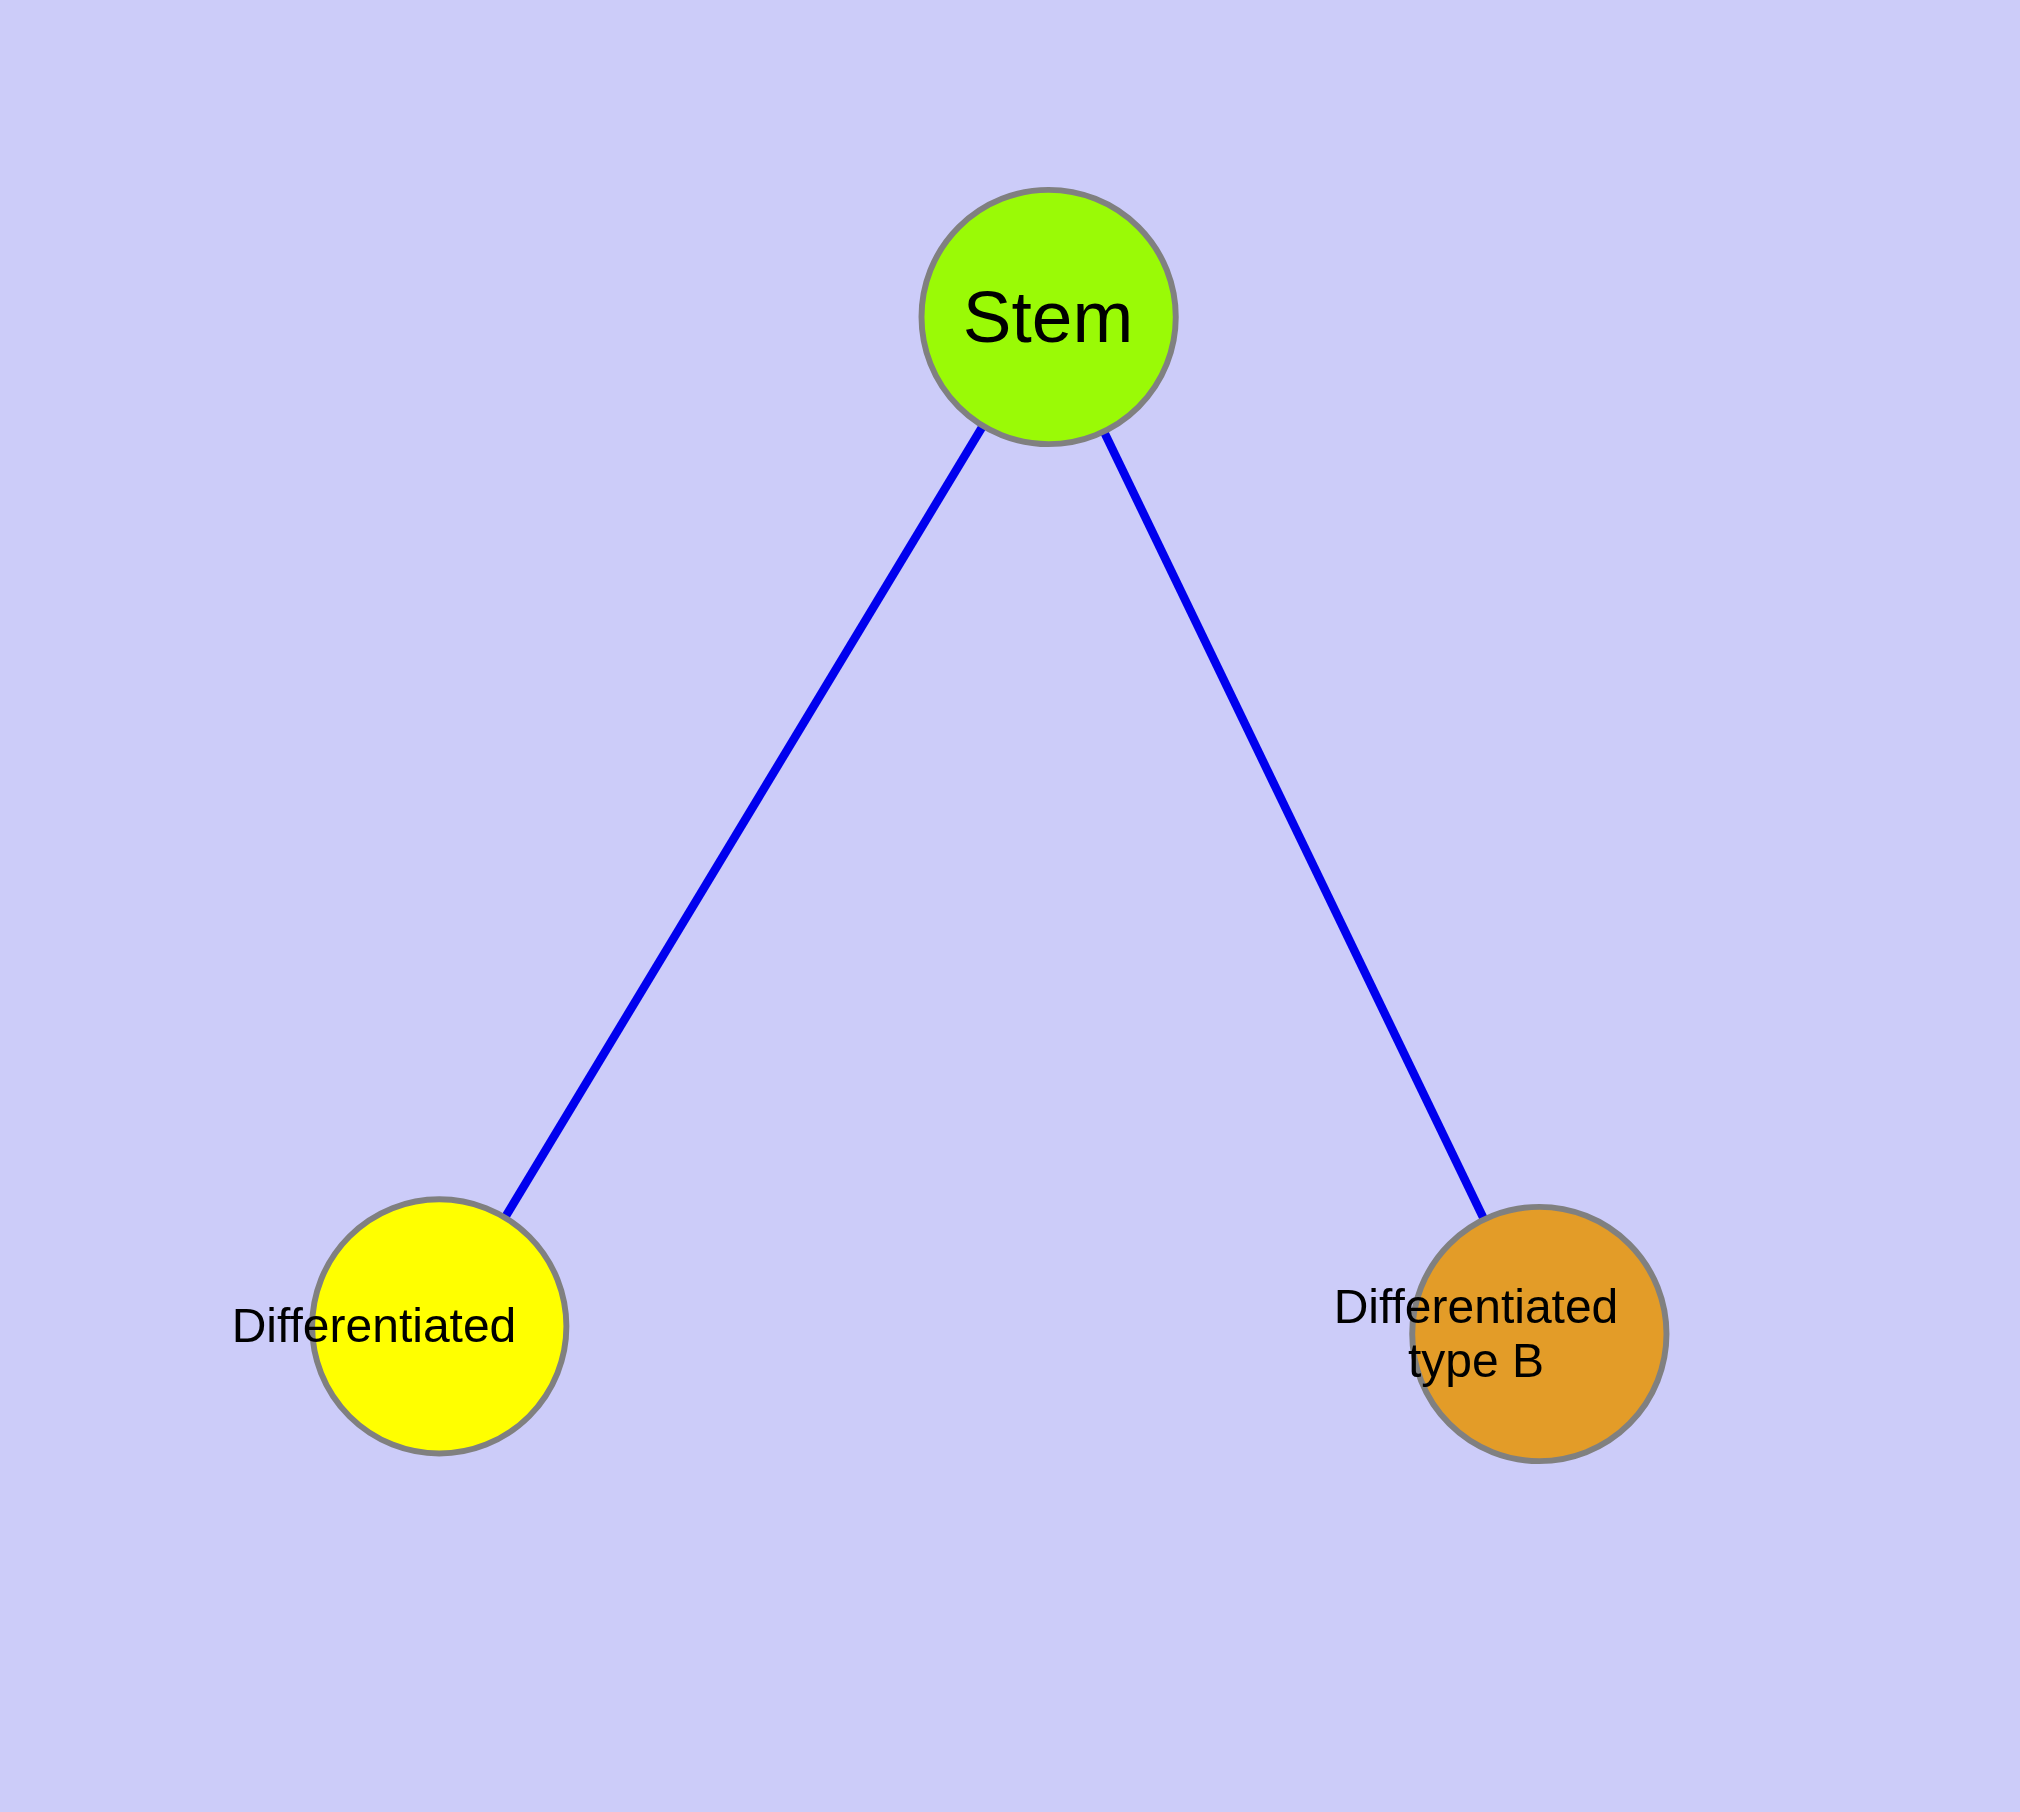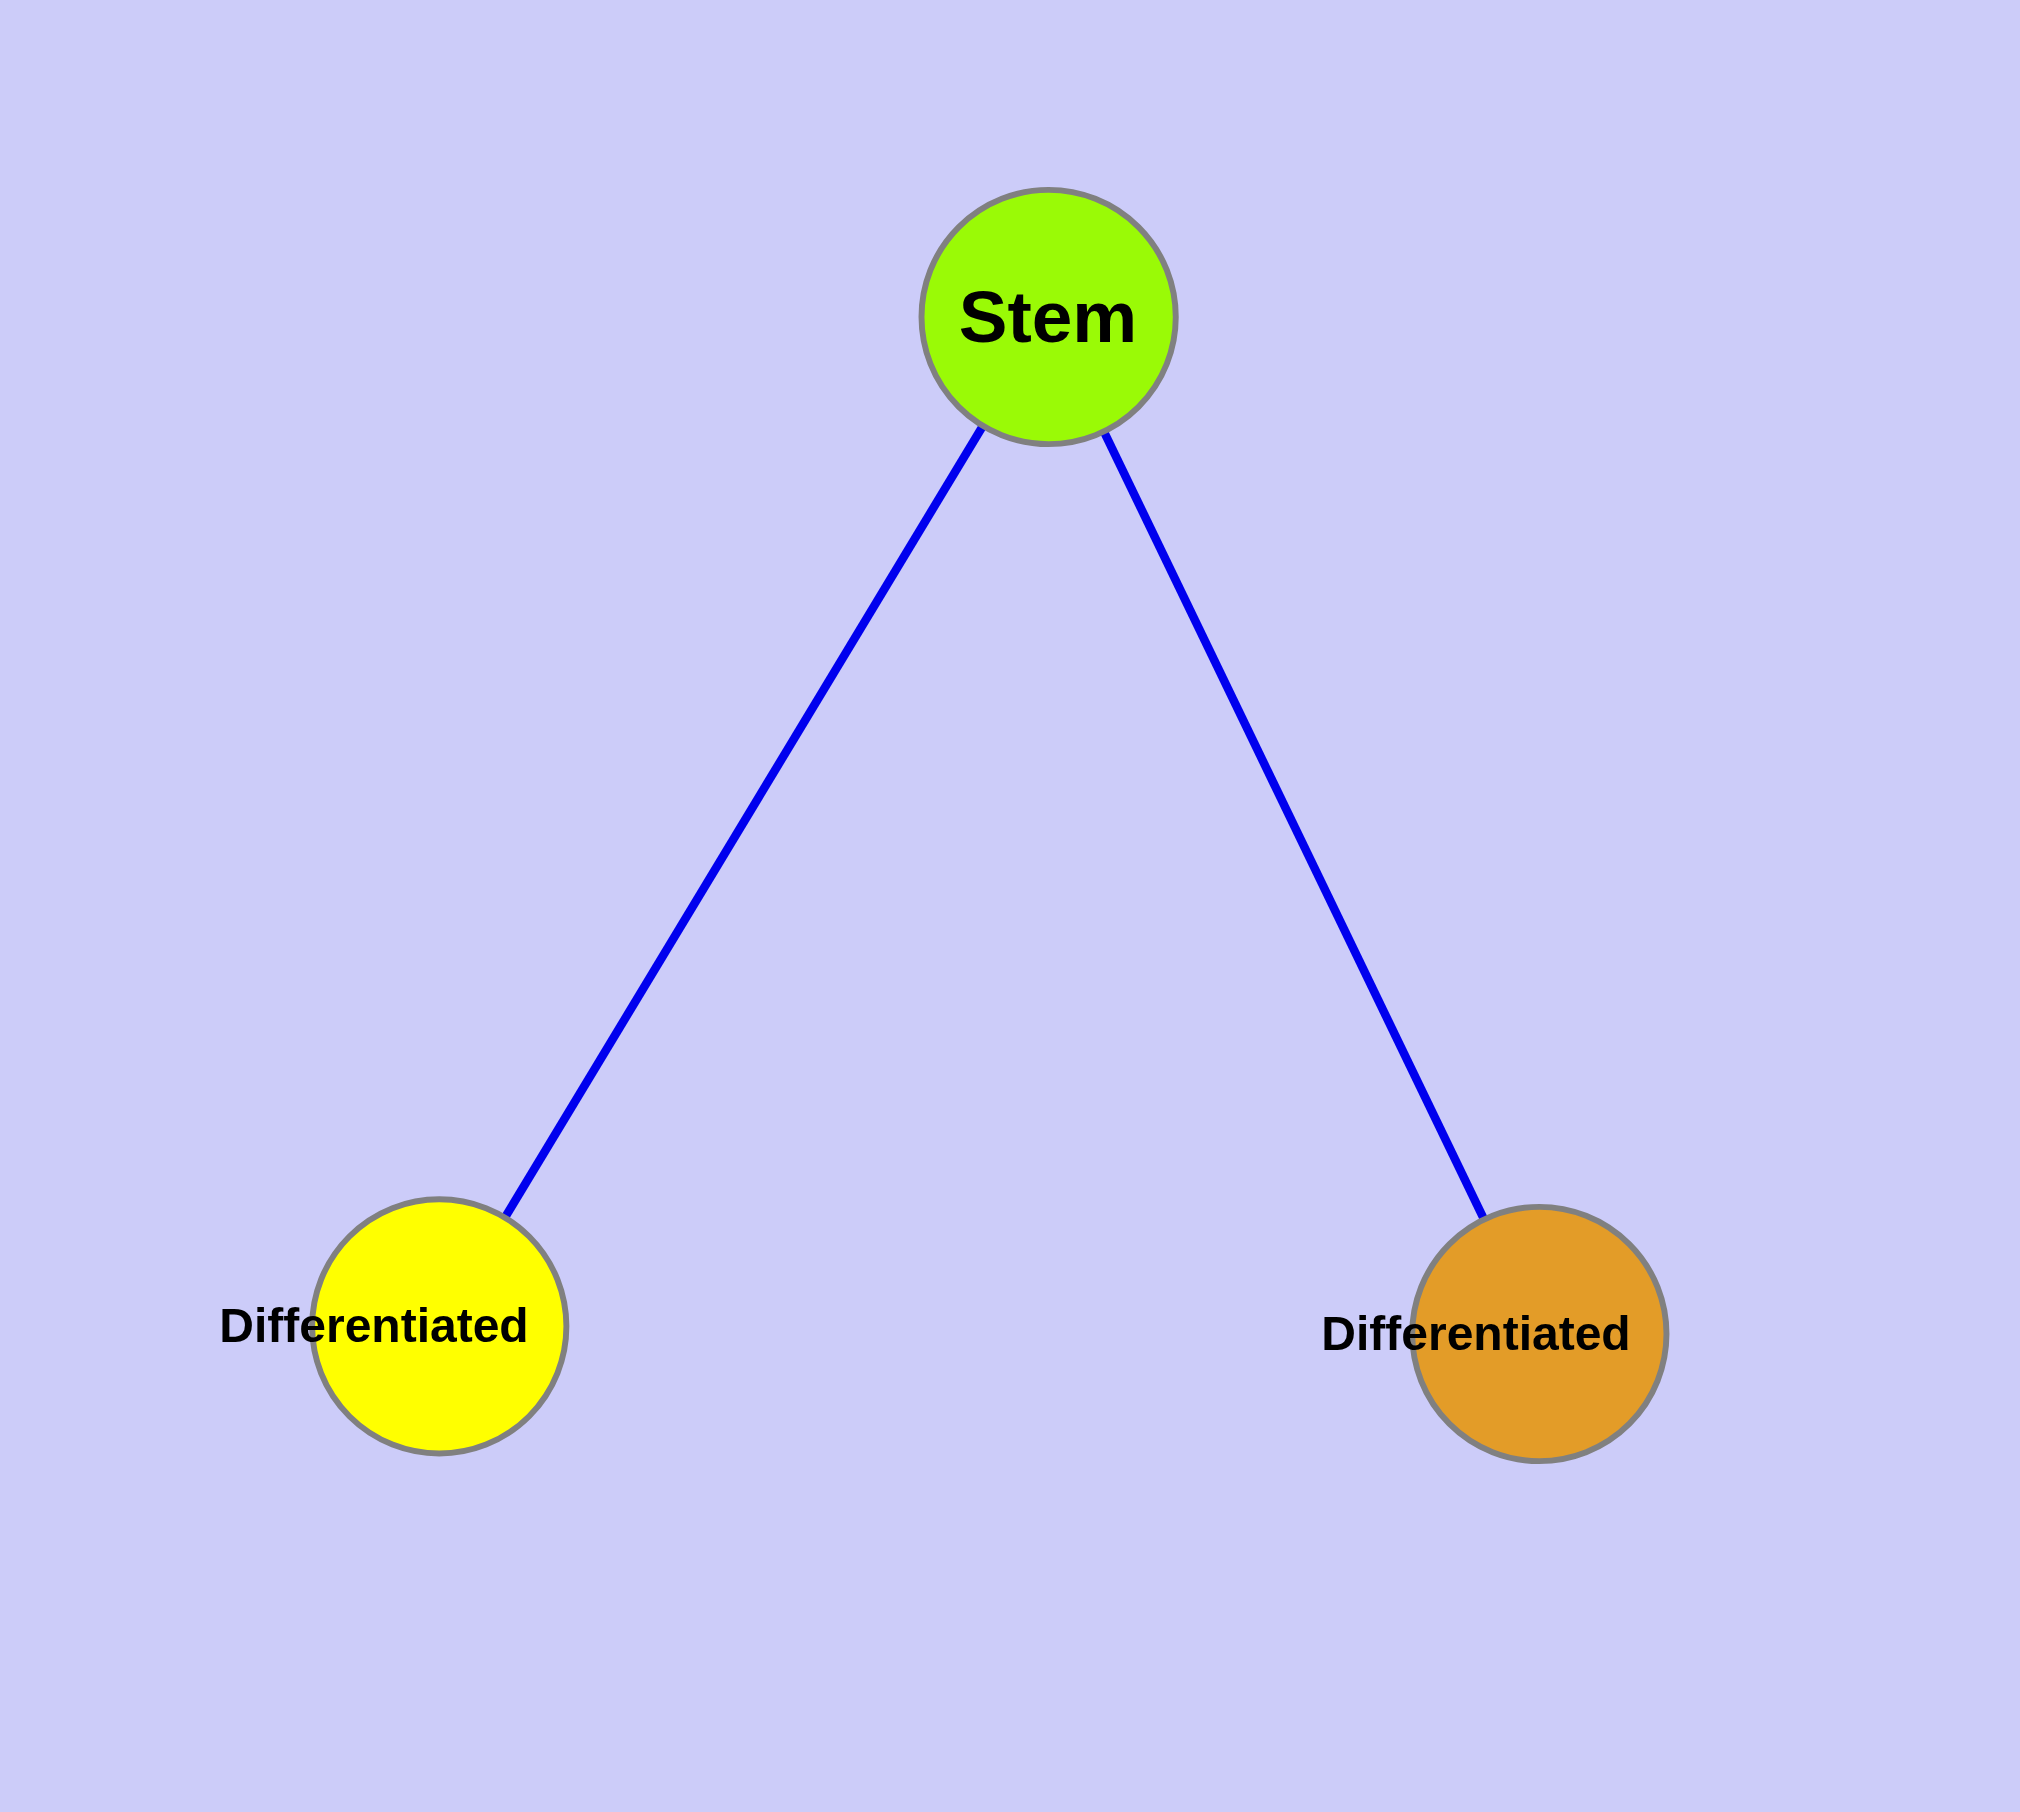--- a/index.html
+++ b/index.html
@@ -20,21 +20,21 @@
     position: absolute;
     top: 0;
     left: 0;
     width: 2021px;
     height: 1812px;
   }
   .node-label {
     position: absolute;
     color: #000000;
     font-family: "Liberation Sans", "DejaVu Sans", sans-serif;
-    font-weight: bold;
+    font-weight: normal;
     text-align: center;
     line-height: 1.12;
     white-space: pre;
     pointer-events: none;
     transform: translate(-50%, -50%);
   }
   .label-stem {
     font-size: 73px;
   }
   .label-big {
@@ -55,16 +55,16 @@
       <circle cx="1237" cy="374" r="150" fill="#9afa06" stroke="#808080" stroke-width="7"></circle>
       <circle cx="518" cy="1565" r="150" fill="#ffff00" stroke="#808080" stroke-width="7"></circle>
       <circle cx="1816" cy="1574" r="150" fill="#e39c28" stroke="#808080" stroke-width="7"></circle>
     </g>
   </svg>
 
   <div class="node-label label-stem" style="left: 1048px; top: 317px; color: rgb(0, 0, 0);"><span>Stem</span></div>
 
   <div class="node-label label-big" style="left: 374px; top: 1326px; color: rgb(0, 0, 0);"><span>Differentiated</span><br></div>
 
-  <div class="node-label label-big" style="left: 1476px; top: 1334px; color: rgb(0, 0, 0);"><span>Differentiated</span><br></div>
+  <div class="node-label label-big" style="left: 1476px; top: 1334px; color: rgb(0, 0, 0);"><span>Differentiated</span><br><span>type B</span></div>
 
 </div>
 
 
 </body></html>

